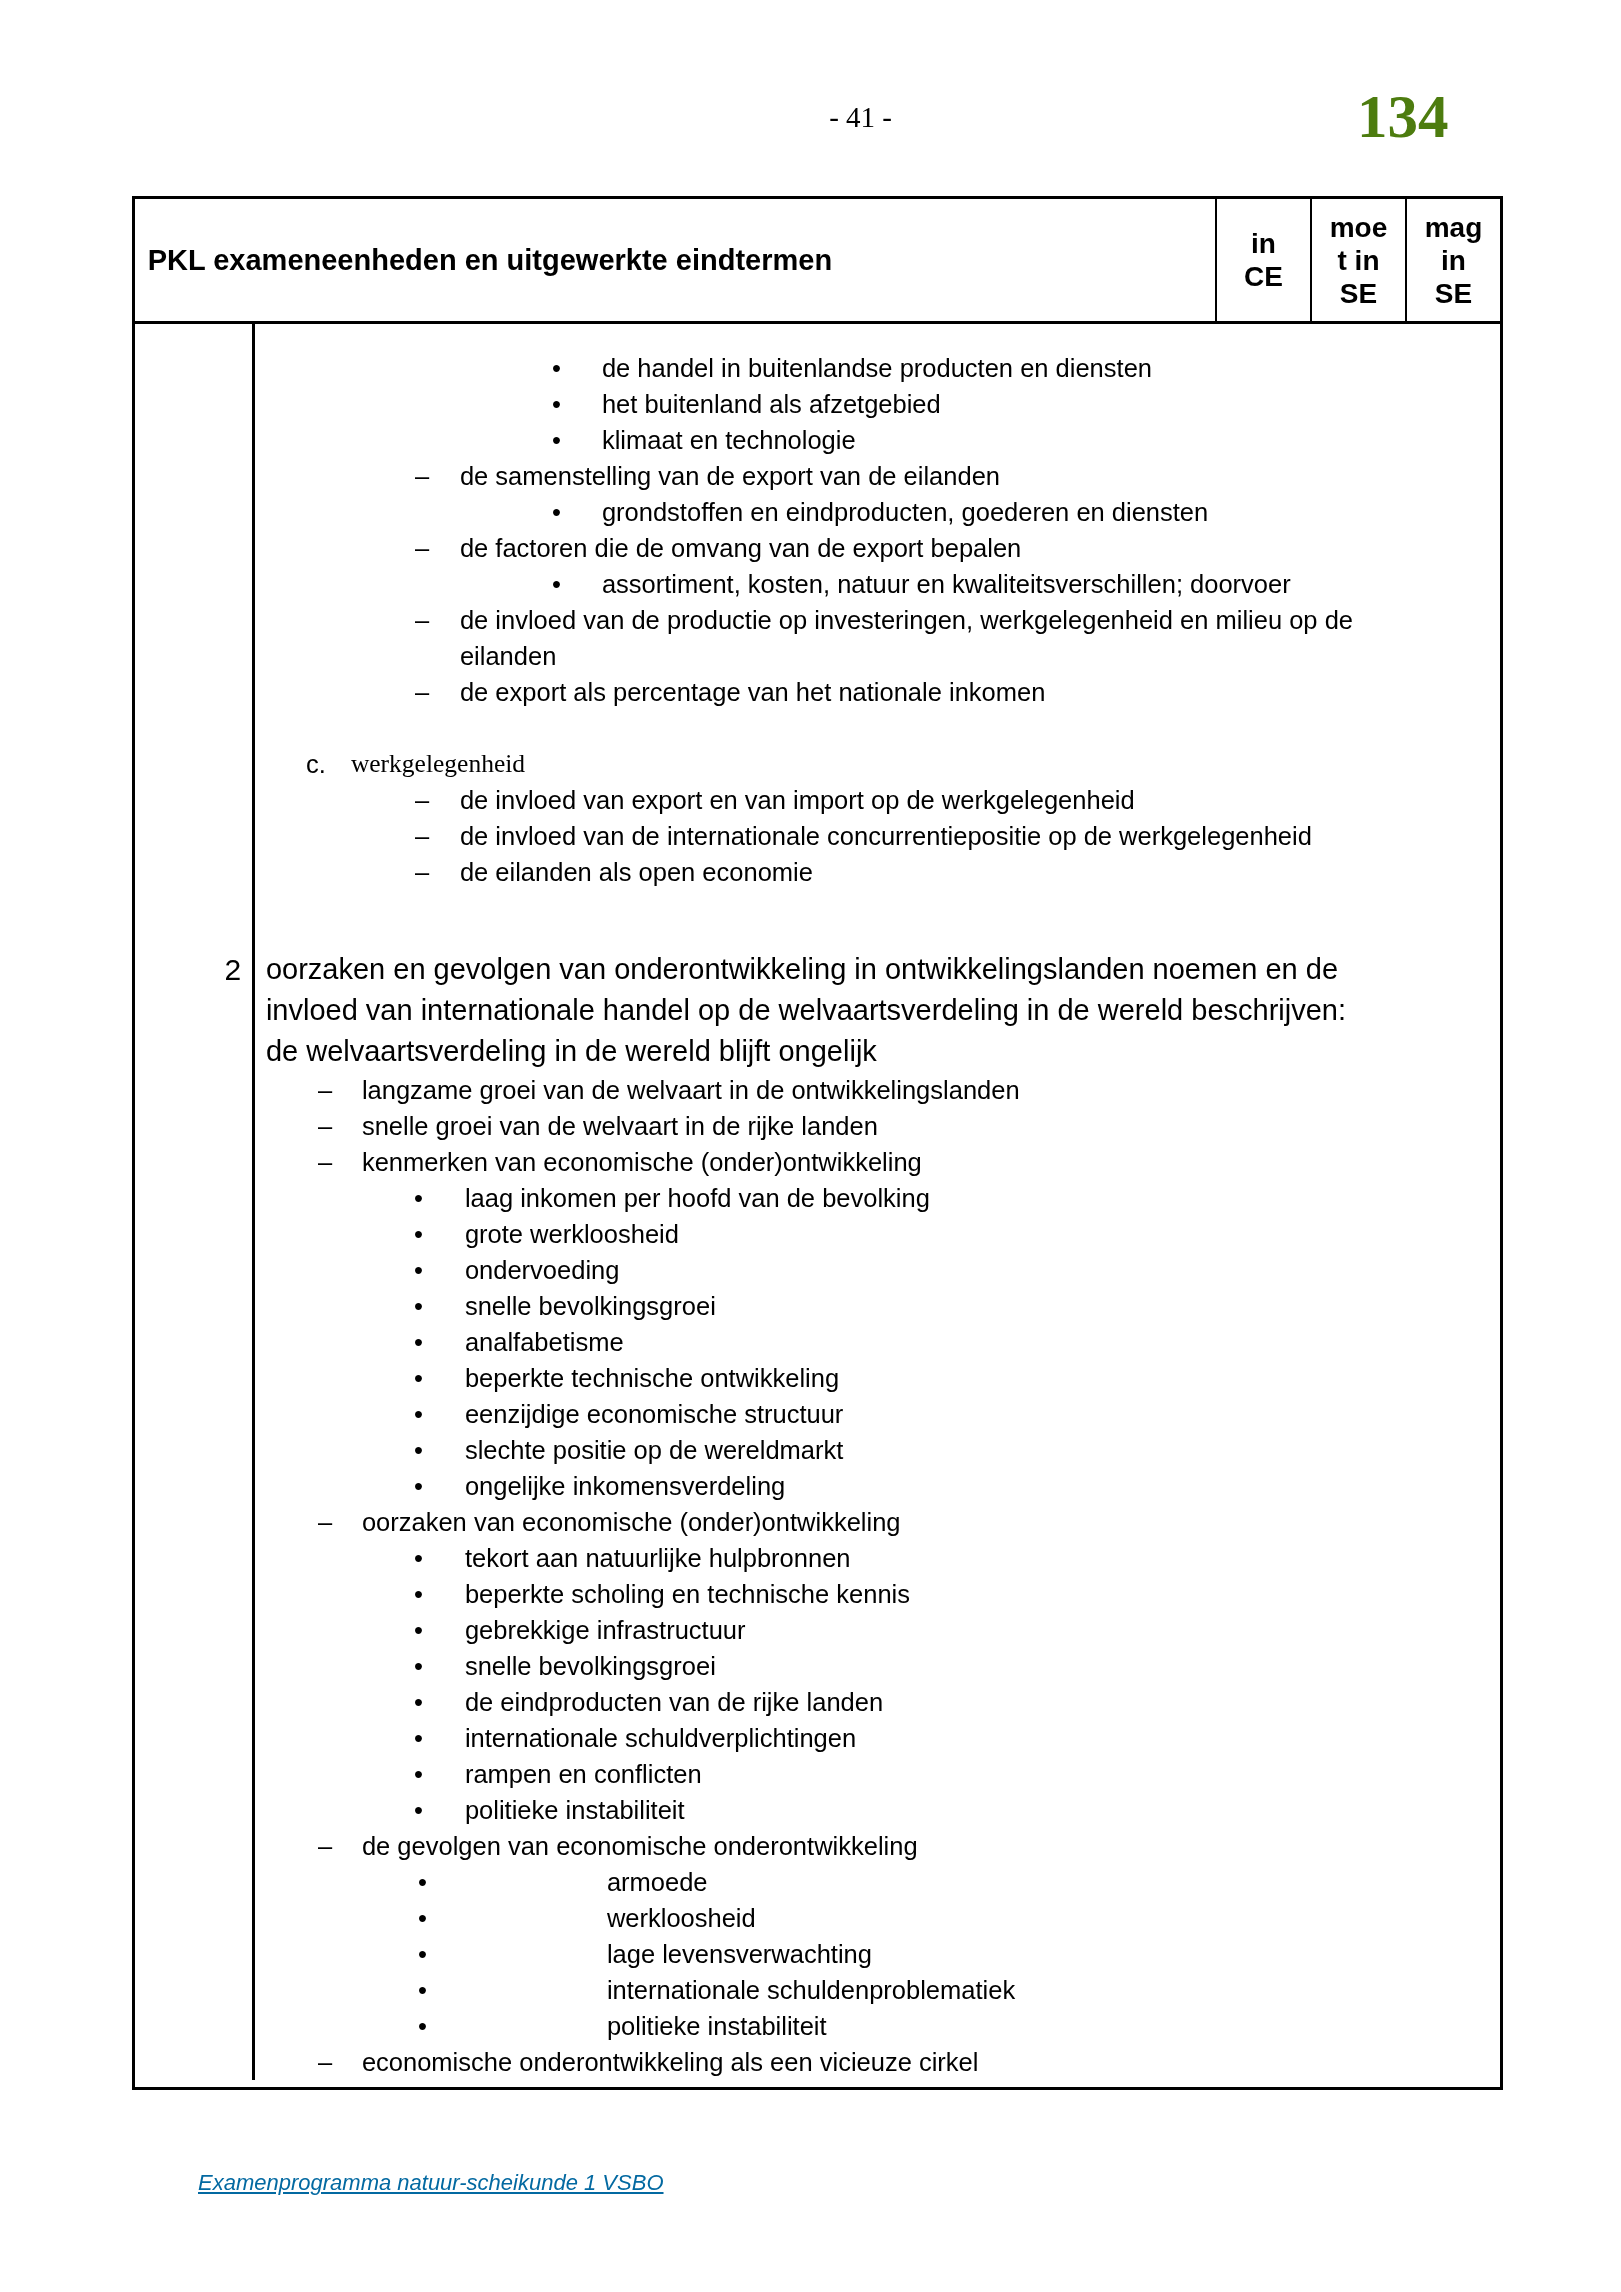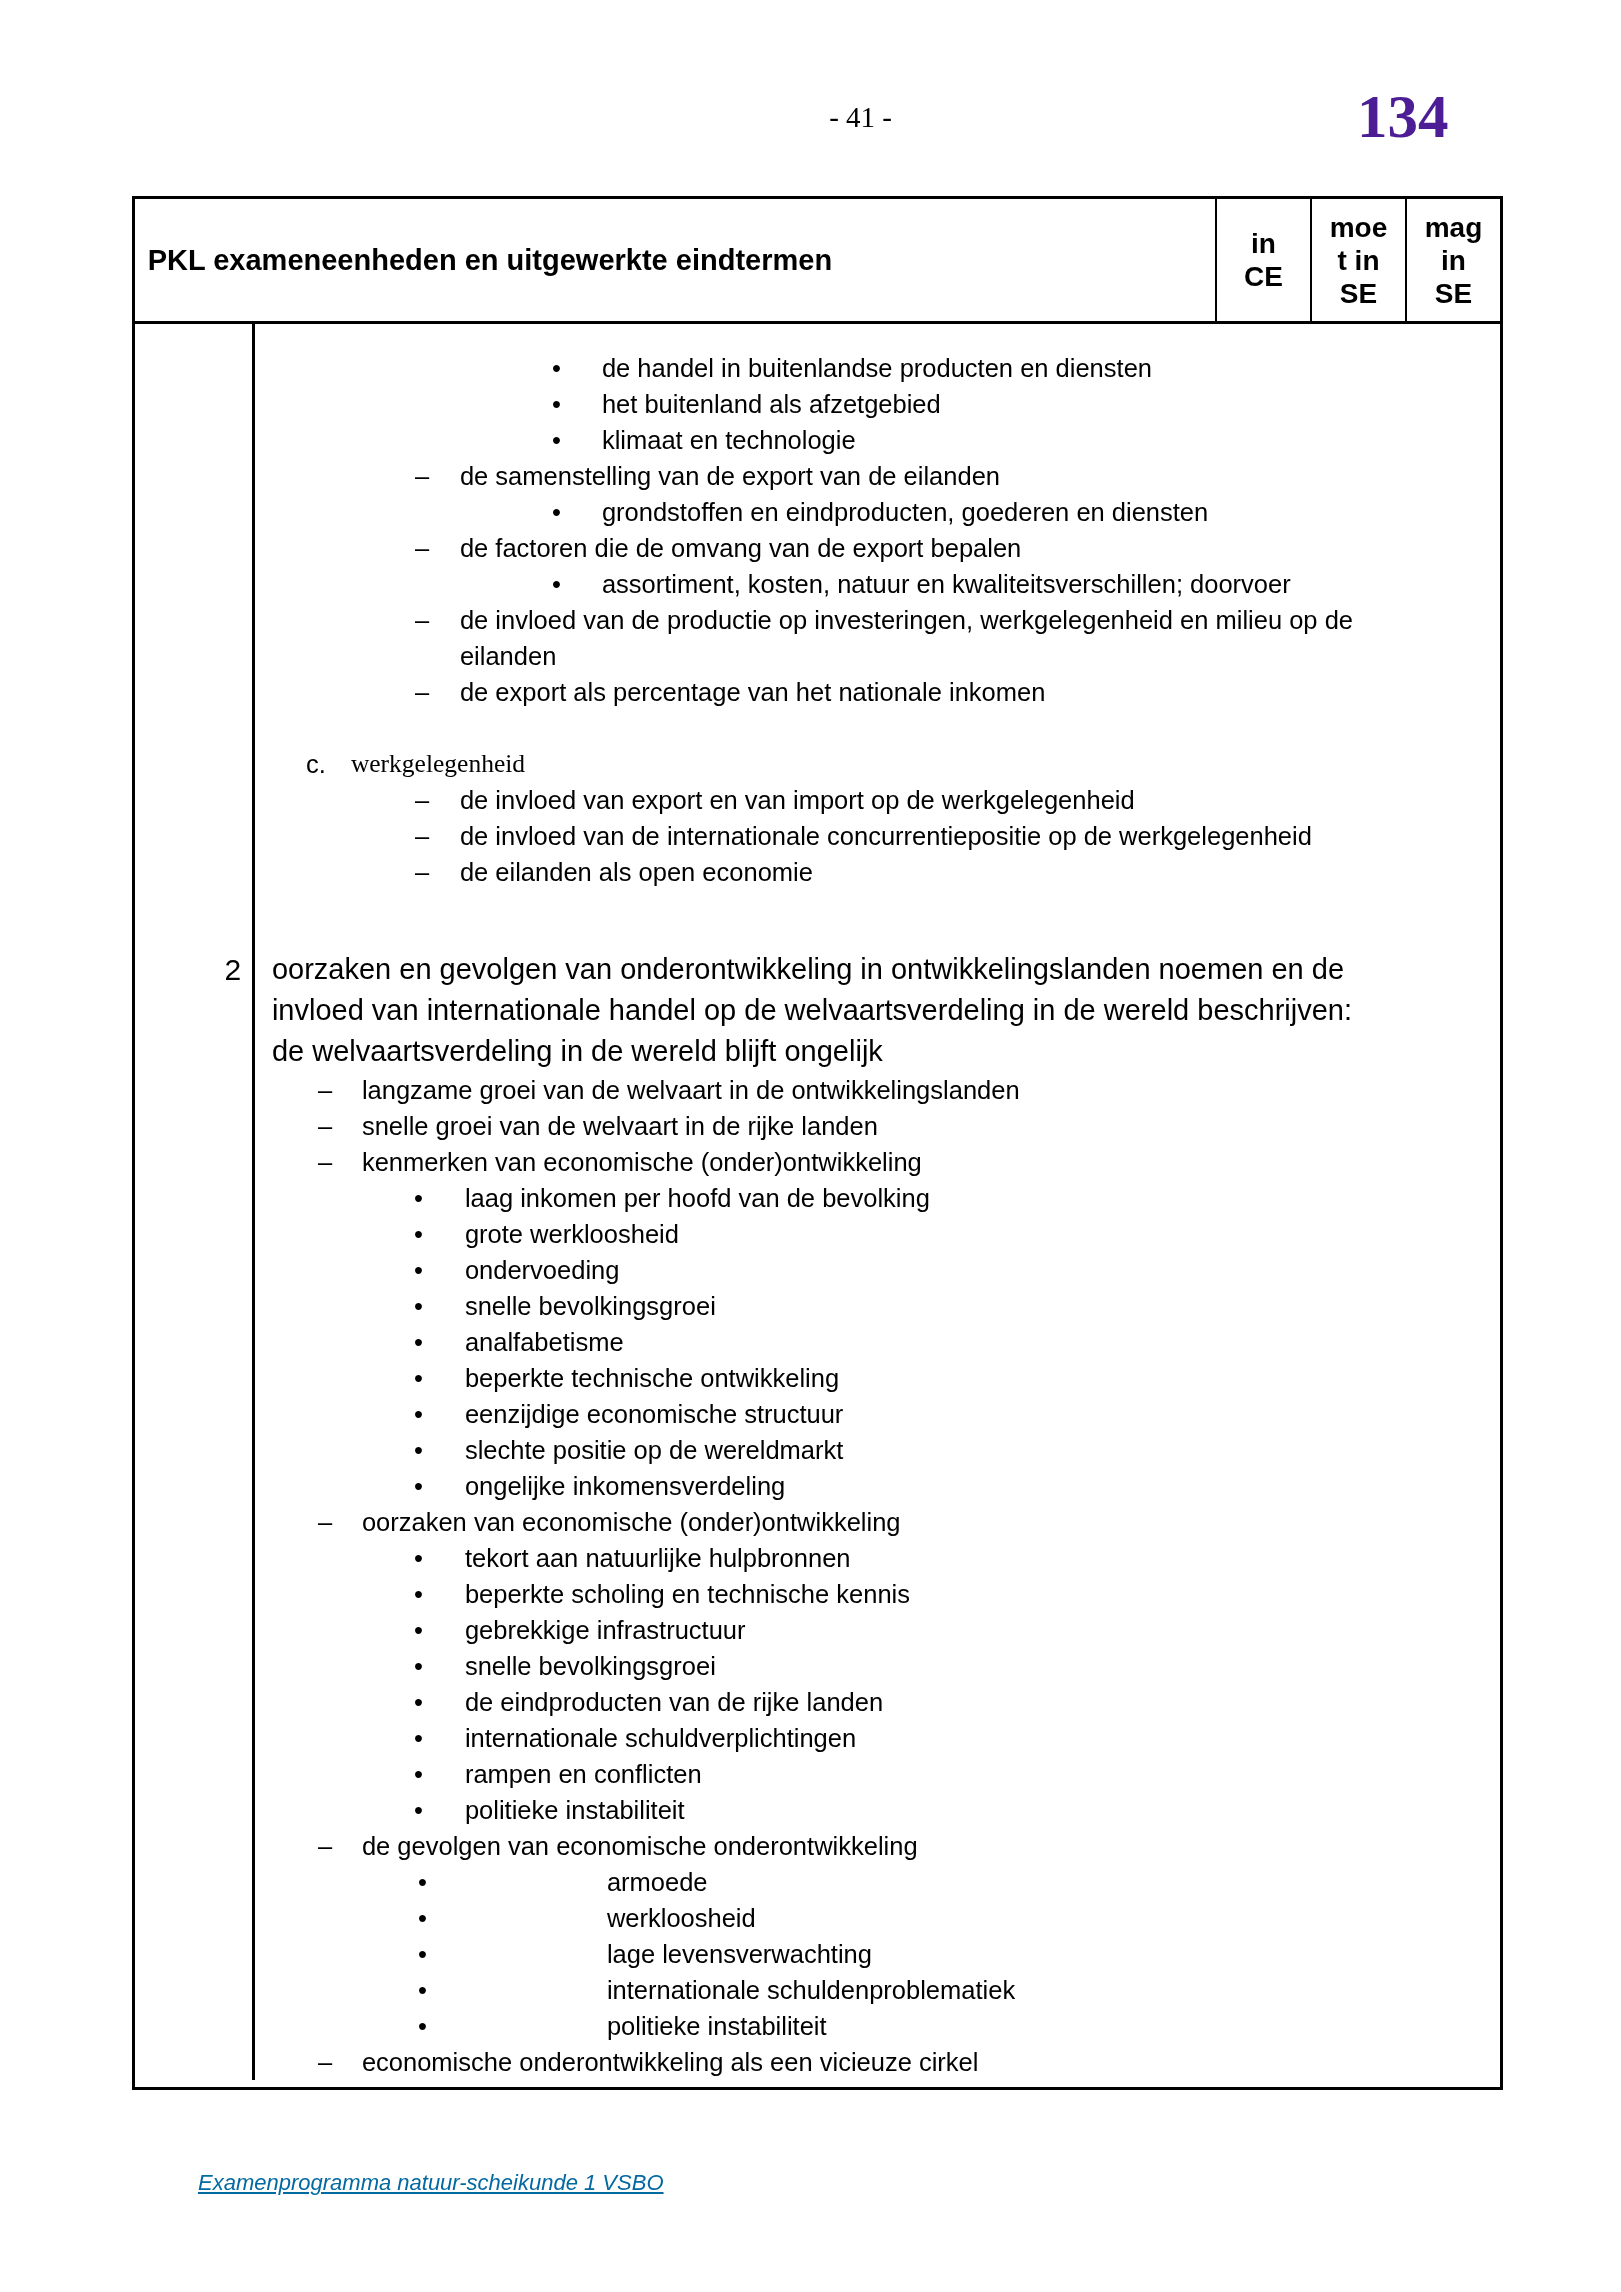--- a/index.html
+++ b/index.html
@@ -11,21 +11,21 @@
   }
   
   .page-num {
     position:absolute; left:735px; top:101px; width:157px;
     text-align:right; font-family:"Liberation Serif", serif;
     font-size:29px; color:#000;
   }
   .stamp {
     position:absolute; left:1357px; top:86px;
     font-family:"Liberation Serif", serif; font-weight:bold;
-    font-size:61px; line-height:1; color:#4c1d95;
+    font-size:61px; line-height:1; color:#4d7c0f;
   }
   
   .exam-table {
     position:absolute; left:132px; top:196px;
     width:1371px; height:1894px;
     border:3.9px solid #000; box-sizing:border-box;
     background:#fff;
   }
   .thead {
     display:flex; height:125px; border-bottom:3.9px solid #000;
@@ -55,21 +55,21 @@
     flex:0 0 117px; width:117px; box-sizing:border-box;
     text-align:right; padding-right:10.8px;
     font-size:30px; line-height:41px;
   }
   .ccell {
     flex:1 1 auto; box-sizing:border-box; padding-right:29px; min-width:0;
     padding-left:2.9px;
   }
   .row1 .ccell { padding-top:25.5px; }
   
-  .hline { font-size:29px; line-height:41px; white-space:nowrap; padding-left:17px; }
+  .hline { font-size:29px; line-height:41px; white-space:nowrap; padding-left:11px; }
   
   .li { position:relative; font-size:25.5px; line-height:36px; min-height:36px; }
   .li .mk { position:absolute; top:0; }
   .li .tx { display:block; white-space:nowrap; }
   .li.sp { height:36px; }
   .li.c  .mk { left:51px; }  .li.c  .tx { padding-left:96px;font-family:Liberation Serif, serif; }
   .li.d2 .mk { left:160px; } .li.d2 .tx { padding-left:205px; }
   .li.b3 .mk { left:297px; } .li.b3 .tx { padding-left:347px; }
   .li.c2 .tx { padding-left:205px; }
   .li.d1 .mk { left:63px; }  .li.d1 .tx { padding-left:107px; }

